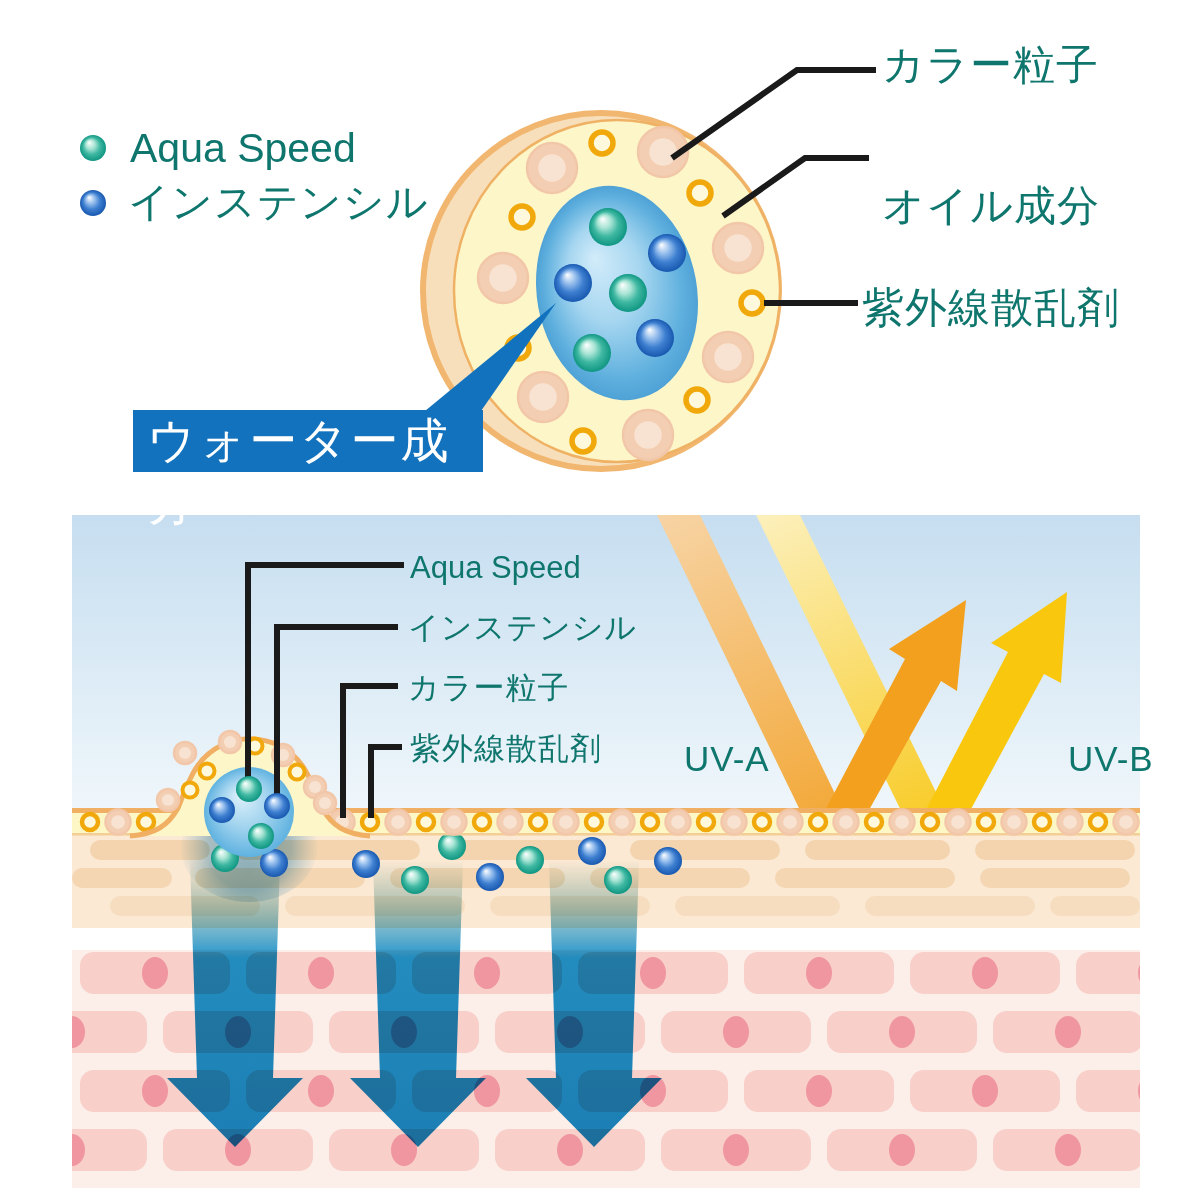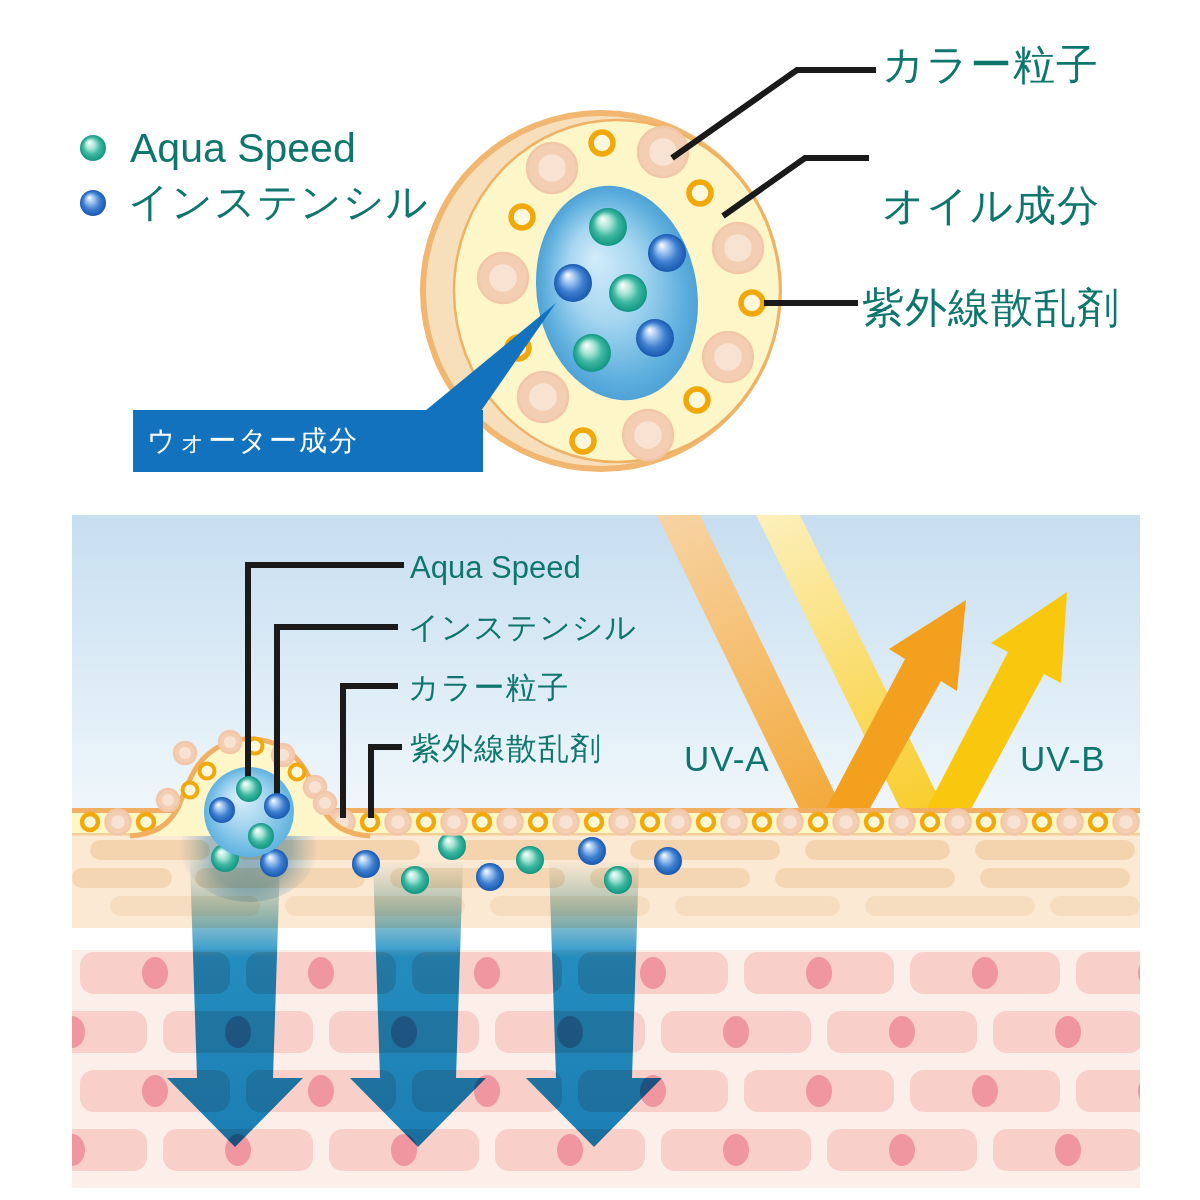--- a/index.html
+++ b/index.html
@@ -6,21 +6,21 @@
   .canvas{position:relative;width:1200px;height:1200px;background:#fff;overflow:hidden;
           font-family:"Liberation Sans", sans-serif;color:#1a1a1a;}
   .canvas svg{position:absolute;left:0;top:0;}
   .lbl{position:absolute;line-height:1.1;white-space:nowrap;color:#0f766e;}
   .lbl-jp{letter-spacing:1px;}
   .legend-lbl{font-size:41px;}
   .cap-lbl{font-size:42px;}
   .skin-lbl{font-size:31px;}
   .uv-lbl{font-size:35px;letter-spacing:1px;}
   .water-box{position:absolute;left:133px;top:410px;width:350px;height:62px;
-             background:#1272BD;color:#fff;font-size:28px;line-height:62px;
+             background:#1272BD;color:#fff;font-size:48px;line-height:62px;
              padding-left:14px;box-sizing:border-box;letter-spacing:2px;}
 </style>
 </head>
 <body>
 
 <div class="canvas">
 
 <svg width="1200" height="1200" viewBox="0 0 1200 1200">
   <defs>
     <clipPath id="panelClip">
@@ -331,15 +331,15 @@
 <div class="lbl cap-lbl lbl-jp" style="left:862px;top:285px;">紫外線散乱剤</div>
 
 <div class="water-box">ウォーター成分</div>
 
 <div class="lbl skin-lbl" style="left:410px;top:551px;">Aqua Speed</div>
 <div class="lbl skin-lbl lbl-jp" style="left:408px;top:611px;">インステンシル</div>
 <div class="lbl skin-lbl lbl-jp" style="left:408px;top:671px;">カラー粒子</div>
 <div class="lbl skin-lbl lbl-jp" style="left:410px;top:732px;">紫外線散乱剤</div>
 
 <div class="lbl uv-lbl" style="left:684px;top:740px;">UV-A</div>
-<div class="lbl uv-lbl" style="left:1020px;top:740px;">UV-B</div>
+<div class="lbl uv-lbl" style="left:1068px;top:740px;">UV-B</div>
 
 </div>
 
 </body></html>

